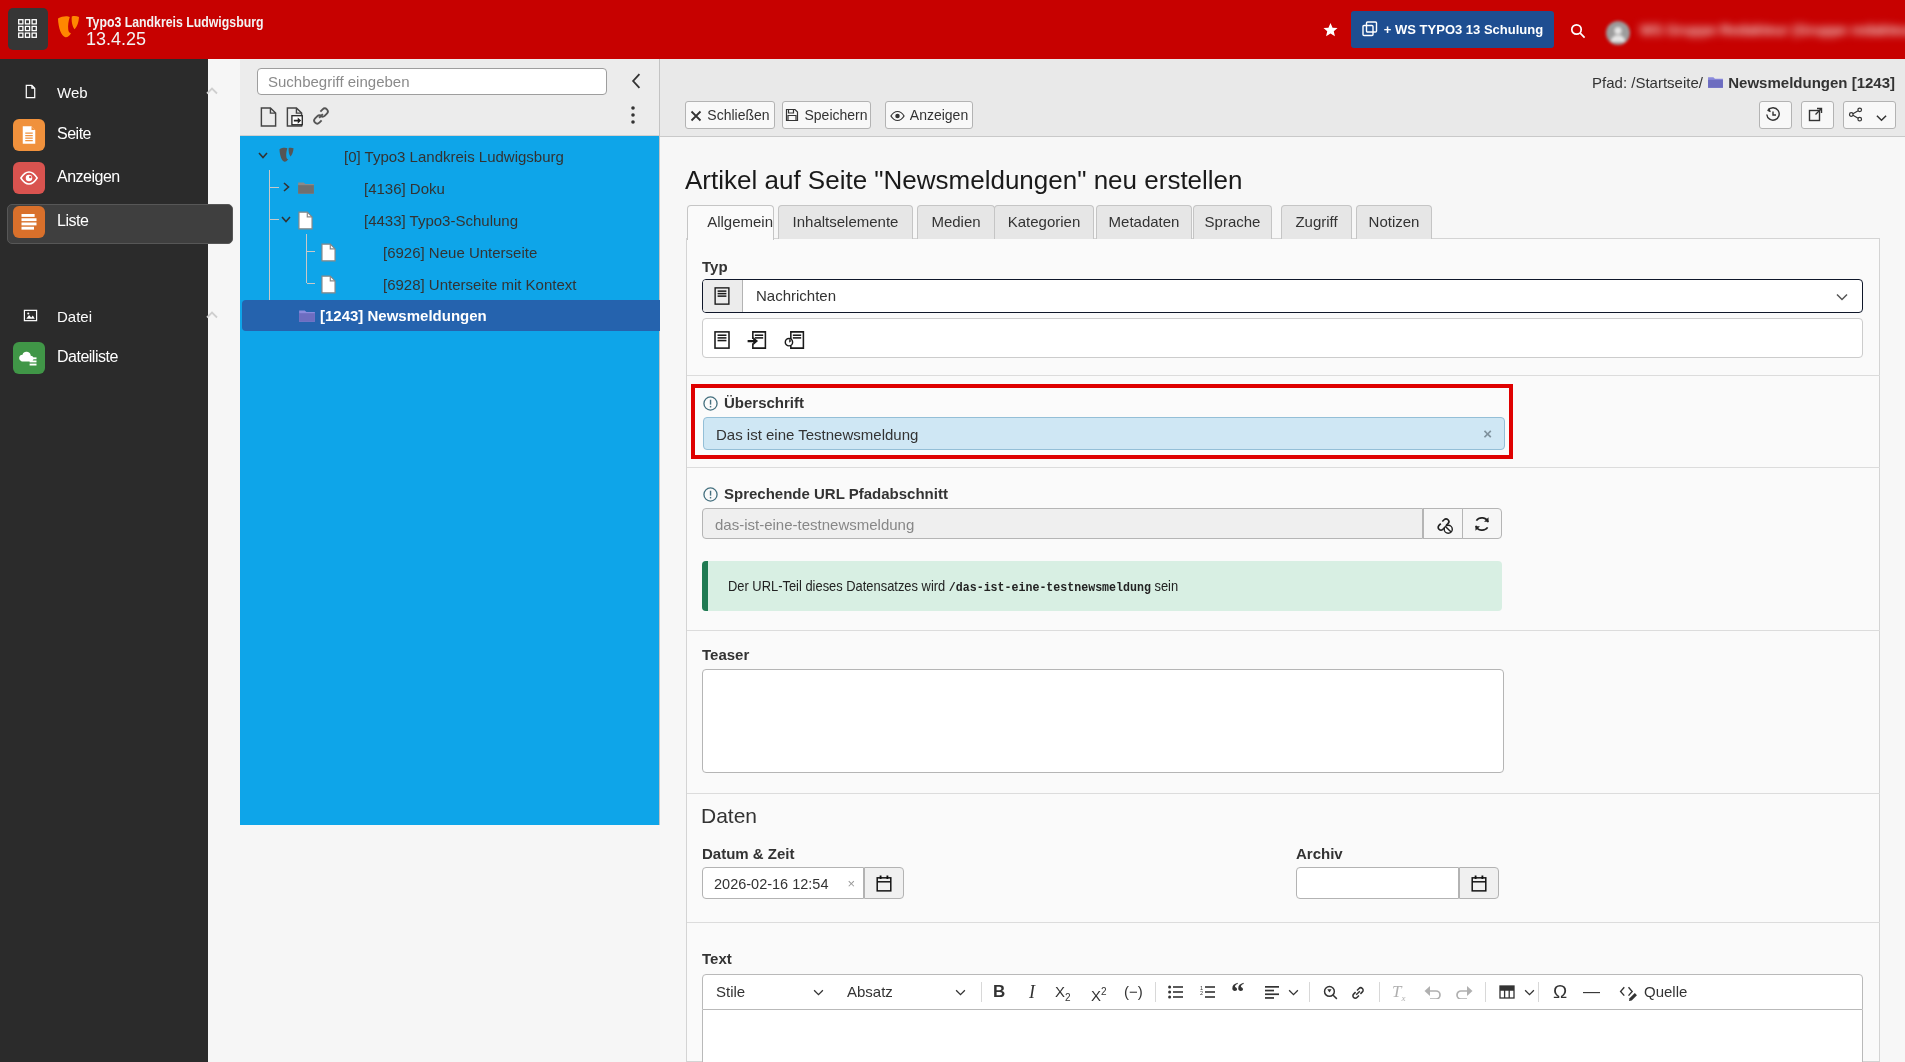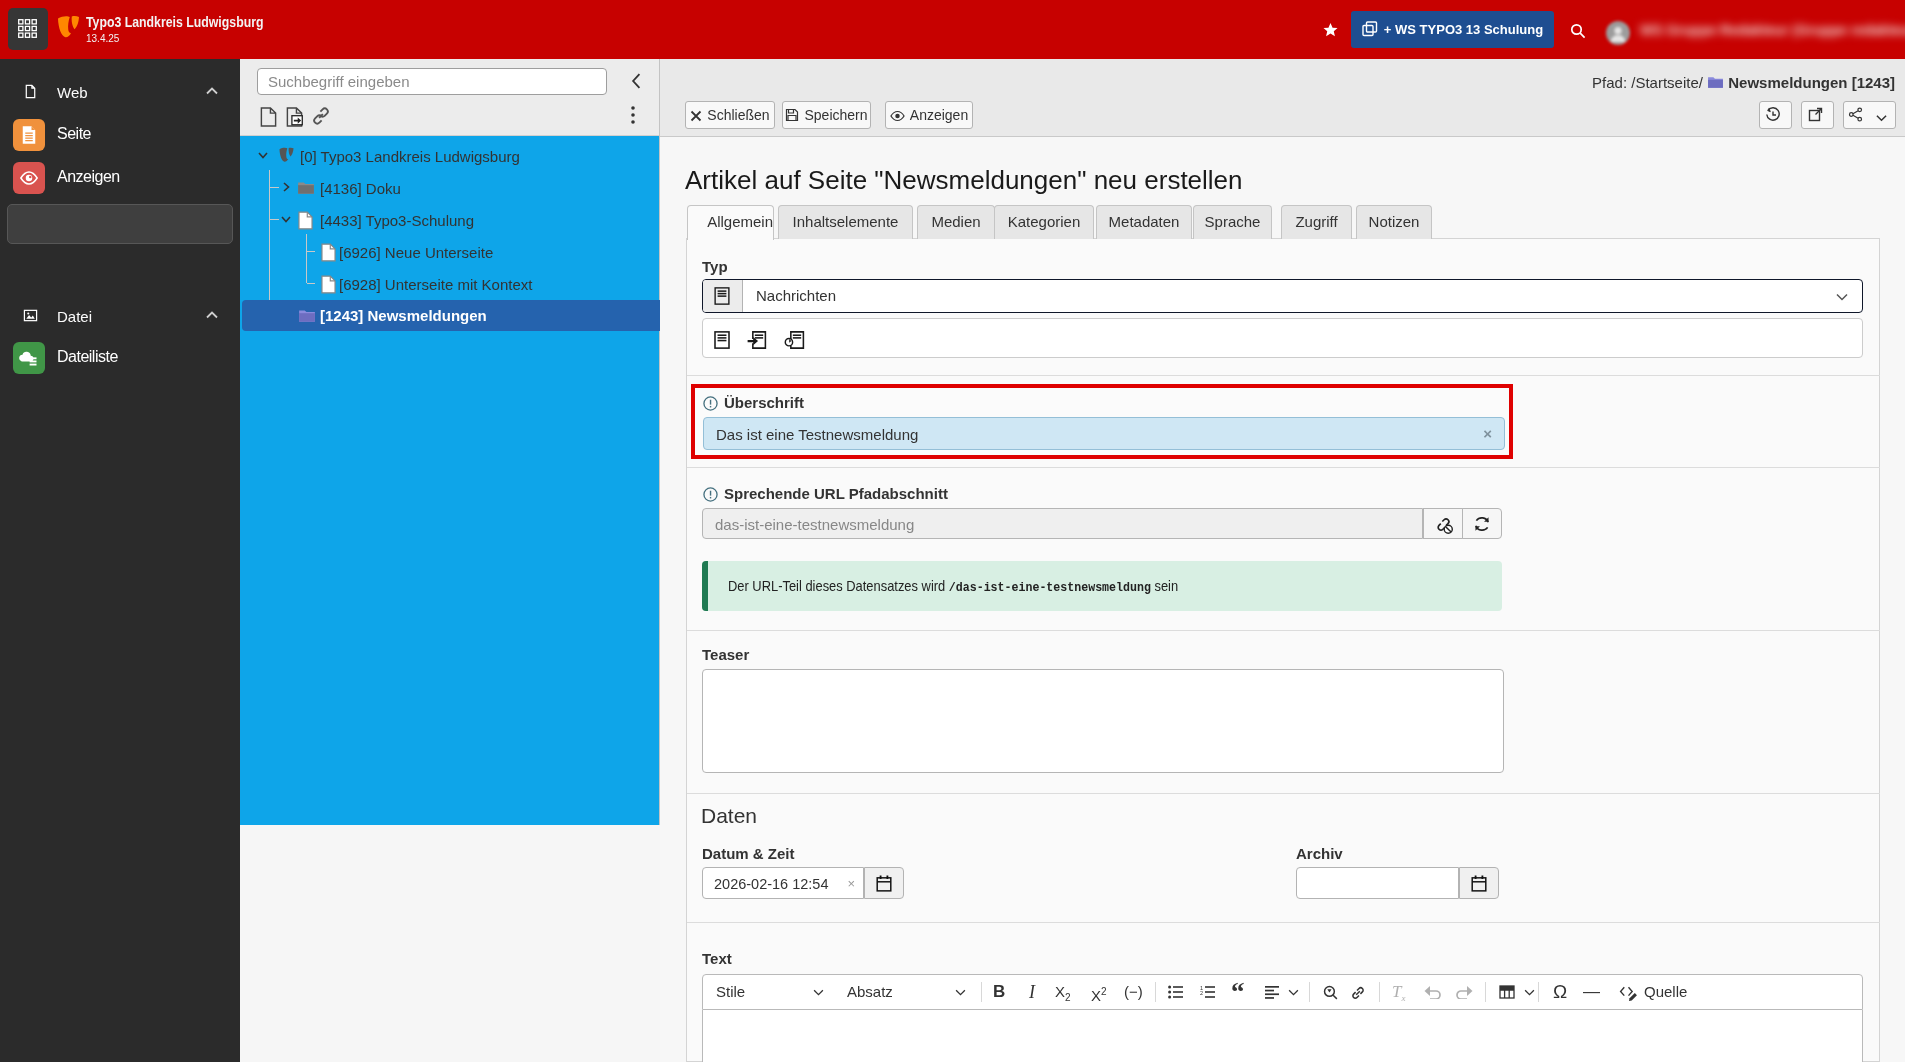--- a/index.html
+++ b/index.html
@@ -6,51 +6,51 @@
 * { margin:0; padding:0; box-sizing:border-box; }
 html,body { width:1905px; height:1062px; overflow:hidden; font-family:"Liberation Sans",sans-serif; background:#f6f6f6; }
 .abs { position:absolute; }
 
 #topbar { position:absolute; left:0; top:0; width:1905px; height:59px; background:#c70100; }
 #gridbtn { position:absolute; left:8px; top:8px; width:40px; height:42px; background:#363636; border-radius:5px; }
 #gridbtn svg { position:absolute; left:10px; top:11px; }
 #t3logo { position:absolute; left:56px; top:15px; }
 #sitetitle { position:absolute; left:86px; top:13px; color:#f3f3f3; }
 #sitetitle .l1 { font-size:15px; font-weight:bold; line-height:18px; transform:scaleX(.82); transform-origin:0 50%; white-space:nowrap; }
-#sitetitle .l2 { font-size:10px; line-height:16px; }
+#sitetitle .l2 { font-size:18px; line-height:16px; }
 #star { position:absolute; left:1323px; top:23px; color:#fff; }
 #wsbtn { position:absolute; left:1351px; top:11px; width:203px; height:37px; background:#1e4e91; border-radius:3px; color:#fff; font-size:13px; font-weight:bold; line-height:37px; text-align:center; white-space:nowrap; }
 #wsbtn svg { vertical-align:-3px; margin-right:6px; }
 #searchico { position:absolute; left:1570px; top:23px; }
 #avatar { position:absolute; left:1606px; top:21px; width:24px; height:24px; border-radius:50%; background:#9c9c9c; filter:blur(1.6px); overflow:hidden; }
 #avatar svg { position:absolute; left:3px; top:4px; }
 #username { position:absolute; left:1640px; top:22px; width:258px; color:#f3ded9; font-size:14px; font-weight:bold; filter:blur(4px); white-space:nowrap; }
 
-#modmenu { position:absolute; left:0; top:59px; width:240px; height:1003px; background:#2b2b2b; color:#e3e3e3; }
+#modmenu { position:absolute; left:0; top:59px; width:208px; height:1003px; background:#2b2b2b; color:#e3e3e3; }
 .mm-head { position:absolute; left:0; width:240px; height:32px; color:#fbfbfb; font-size:15px; }
 .mm-head .lbl { position:absolute; left:57px; top:7px; }
 .mm-head svg.ic { position:absolute; left:23px; top:7px; }
 .mm-head svg.chev { position:absolute; right:22px; top:10px; }
 .mm-item { position:absolute; left:0; width:240px; height:42px; font-size:16px; }
 .mm-item .icbox { position:absolute; left:13px; top:5px; width:32px; height:32px; border-radius:6px; }
 .mm-item .icbox svg { position:absolute; left:6px; top:6px; }
 .mm-item .lbl { position:absolute; left:57px; top:11px; color:#ffffff; letter-spacing:-0.5px; }
 .mm-sel { position:absolute; left:7px; width:226px; height:40px; background:#3f3f3f; border:1px solid #575757; border-radius:5px; }
 
 #treepanel { position:absolute; left:240px; top:59px; width:420px; height:766px; background:#0ea5e9; border-right:1px solid #c3c3c3; }
 #treetop { position:absolute; left:0; top:0; width:419px; height:77px; background:#ececec; border-bottom:1px solid #d0d0d0; }
 #treesearch { position:absolute; left:17px; top:9px; width:350px; height:27px; background:#fff; border:1px solid #9e9e9e; border-radius:4px; font-size:15px; color:#8a8a8a; line-height:25px; padding-left:10px; }
 #treecollapse { position:absolute; left:391px; top:14px; }
 .ttico { position:absolute; top:47px; }
 #treekebab { position:absolute; left:391px; top:47px; }
 .tree { position:absolute; left:0; top:78px; width:419px; }
 .trow { position:absolute; left:0; width:419px; height:32px; font-size:15px; color:#333; }
 .trow .chev { position:absolute; top:9px; }
 .trow .tico { position:absolute; top:7px; }
-.trow .tlbl { position:absolute; top:8px; white-space:nowrap; }
+.trow .tlbl { position:absolute; top:8px; white-space:nowrap;margin-left:44px; }
 #tsel { position:absolute; left:2px; top:241px; width:654px; height:31px; background:#2563ae; border-radius:4px; }
 #tsel .tico { position:absolute; left:56px; top:7px; }
 #tsel .tlbl { position:absolute; left:78px; top:7px; color:#fff; font-weight:bold; font-size:15px; }
 .treeline { position:absolute; background:#c8c8c8; }
 
 #content { position:absolute; left:660px; top:59px; width:1245px; height:1003px; background:#f7f7f7; }
 #docheader { position:absolute; left:0; top:0; width:1245px; height:78px; background:#e9e9e9; border-bottom:1px solid #c9c9c9; }
 #breadcrumb { position:absolute; right:10px; top:15px; font-size:15px; color:#333; }
 #breadcrumb b { font-weight:bold; }
 .dbtn { position:absolute; top:42px; height:28px; background:#f8f8f8; border:1px solid #b3b3b3; border-radius:3px; font-size:14px; color:#333; line-height:26px; text-align:center; }
@@ -174,20 +174,33 @@
           <g fill="none" stroke="#fff" stroke-width="1.2">
             <path d="M1.5 8 C3.5 4.8, 6 3.2, 8 3.2 C10 3.2, 12.5 4.8, 14.5 8 C12.5 11.2, 10 12.8, 8 12.8 C6 12.8, 3.5 11.2, 1.5 8 Z"></path>
           </g>
           <circle cx="8" cy="8" r="2.6" fill="#fff"></circle>
           <circle cx="9" cy="7.2" r="1" fill="#d9534f"></circle>
         </svg>
       </div>
     <span class="lbl">Anzeigen</span>
   </div>
   <div class="mm-sel" style="top:145px;"></div>
+  <div class="mm-item" style="top:142px;">
+    <div class="icbox" style="background:#d9702b;">
+        <svg width="20" height="20" viewBox="0 0 16 16">
+          <g fill="#fff">
+            <rect x="2" y="1.6" width="10.5" height="2.3"></rect>
+            <rect x="2" y="5" width="12" height="2.3"></rect>
+            <rect x="2" y="8.4" width="12" height="2.3"></rect>
+            <rect x="2" y="11.8" width="10" height="2.3"></rect>
+          </g>
+        </svg>
+      </div>
+    <span class="lbl">Liste</span>
+  </div>
   <div class="mm-head" style="top:242px;">
     <svg class="ic" width="15" height="15" viewBox="0 0 16 16">
         <g fill="none" stroke="#fff" stroke-width="1.3">
           <rect x="1.5" y="2.5" width="13" height="11"></rect>
         </g>
         <path fill="#fff" d="M3.5 11.5 l3-4 2.2 2.6 1.8-2 2 3.4z"></path>
         <circle cx="5.6" cy="5.8" r="1.1" fill="#fff"></circle>
       </svg>
     <span class="lbl">Datei</span>
     <svg class="chev" width="12" height="8" viewBox="0 0 12 8">

